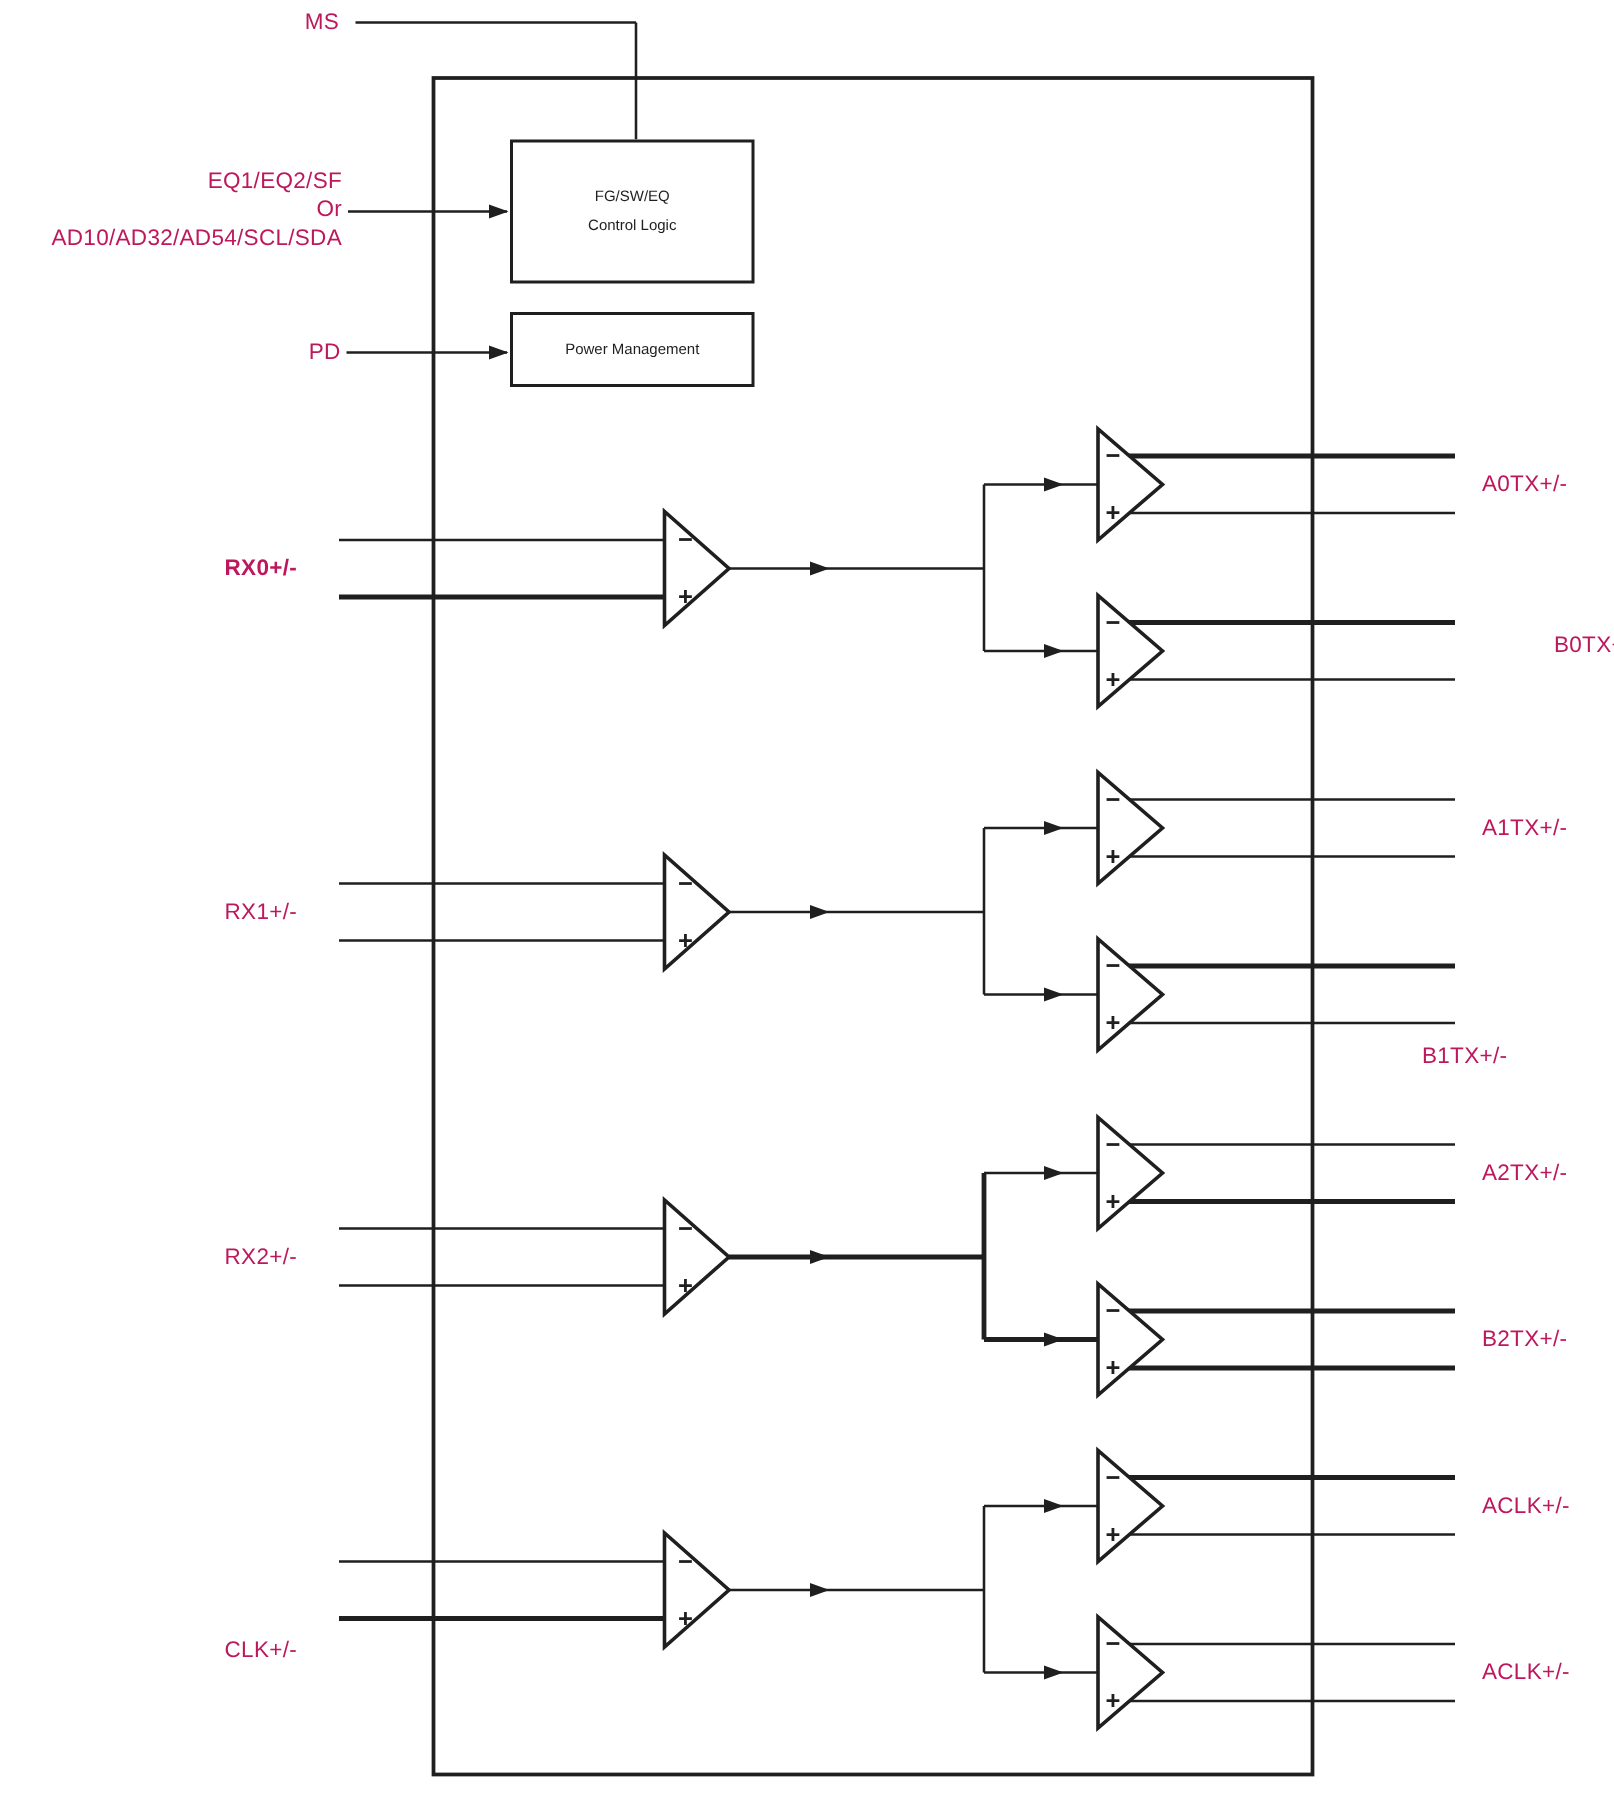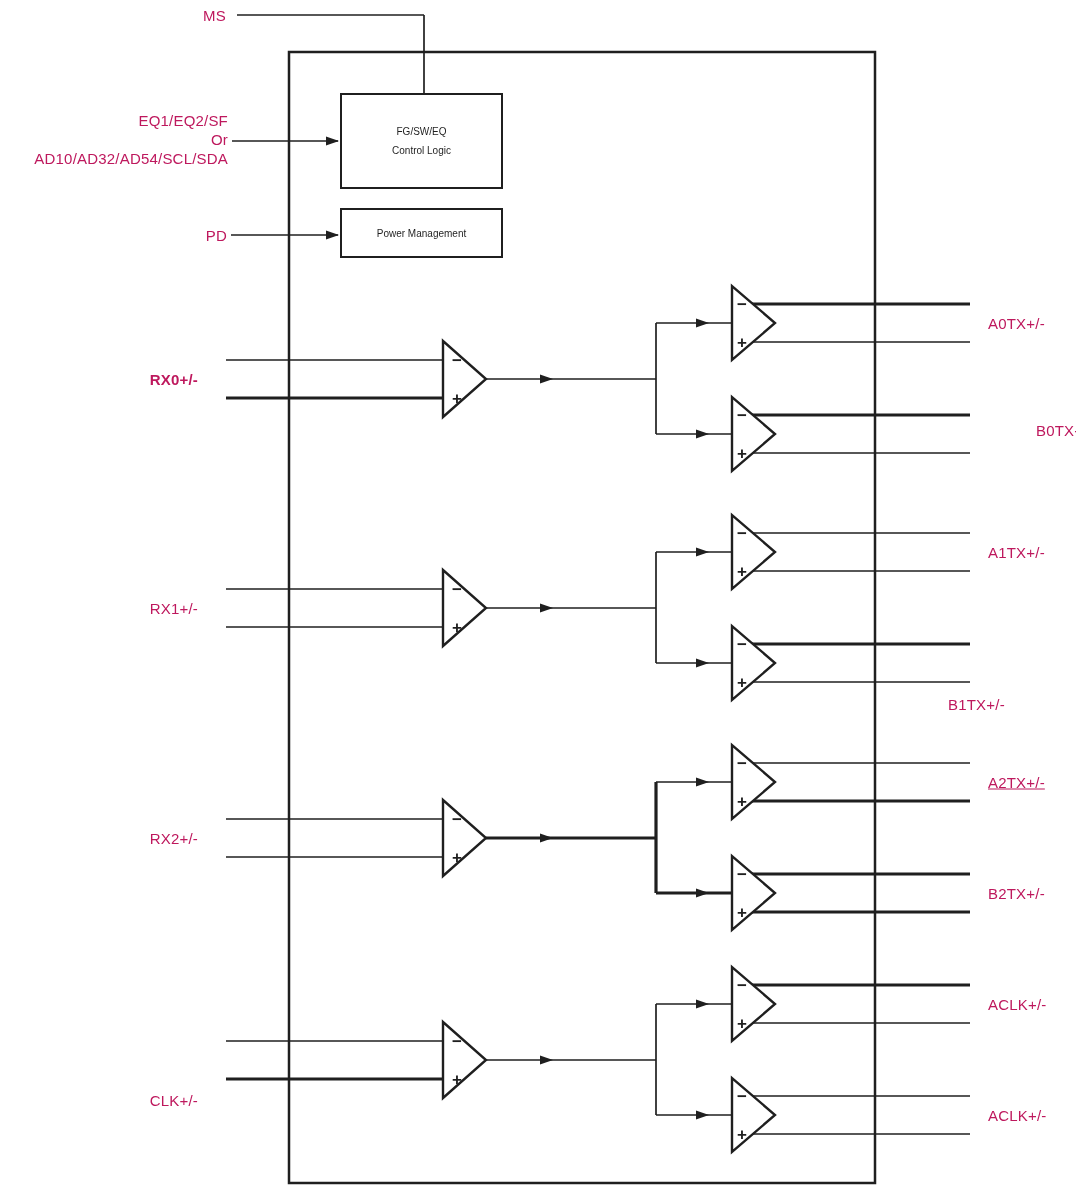--- a/index.html
+++ b/index.html
@@ -135,18 +135,18 @@
     <span>Power Management</span>
   </div>
 
 <div class="lbl vcenter" style="right: 878px; top: 379px; font-weight: bold;">RX0+/-</div>
     <div class="lbl vcenter" style="left: 988px; top: 323px;">A0TX+/-</div>
     <div class="lbl vcenter" style="left: 988px; top: 430px; margin-left: 48px;">B0TX+/-</div>
     <div class="lbl vcenter" style="right: 878px; top: 608px;">RX1+/-</div>
     <div class="lbl vcenter" style="left: 988px; top: 552px;">A1TX+/-</div>
     <div class="lbl vcenter" style="left: 948px; top: 663px; margin-top: 41px;">B1TX+/-</div>
     <div class="lbl vcenter" style="right: 878px; top: 838px;">RX2+/-</div>
-    <div class="lbl vcenter" style="left: 988px; top: 782px; text-decoration: underline;">A2TX+/-</div>
+    <div class="lbl vcenter" style="left: 988px; top: 782px;">A2TX+/-</div>
     <div class="lbl vcenter" style="left: 988px; top: 893px;">B2TX+/-</div>
     <div class="lbl vcenter" style="right: 878px; top: 1100px;">CLK+/-</div>
     <div class="lbl vcenter" style="left: 988px; top: 1004px;">ACLK+/-</div>
     <div class="lbl vcenter" style="left: 988px; top: 1115px;">ACLK+/-</div>
   </div>
 
 </body></html>

